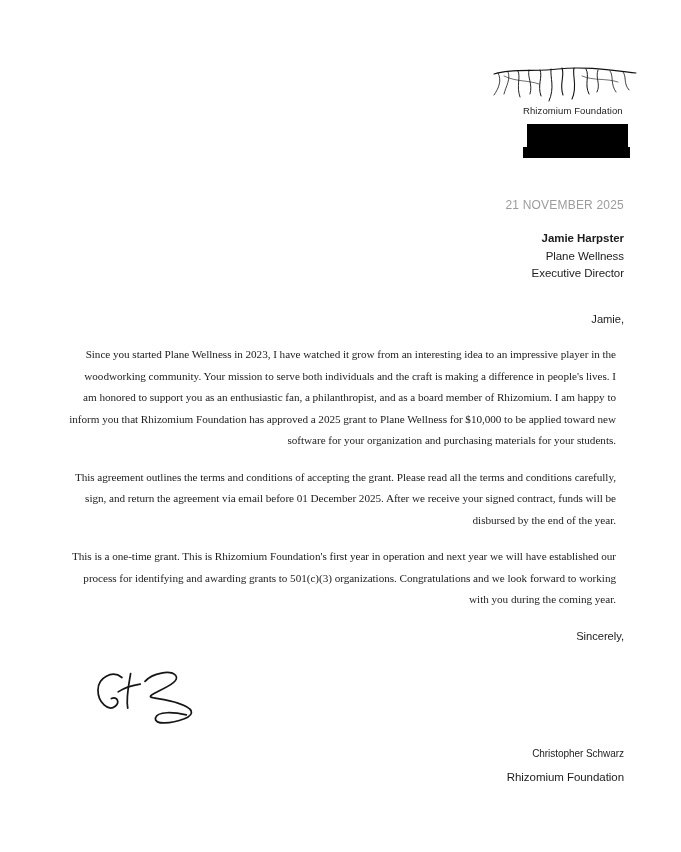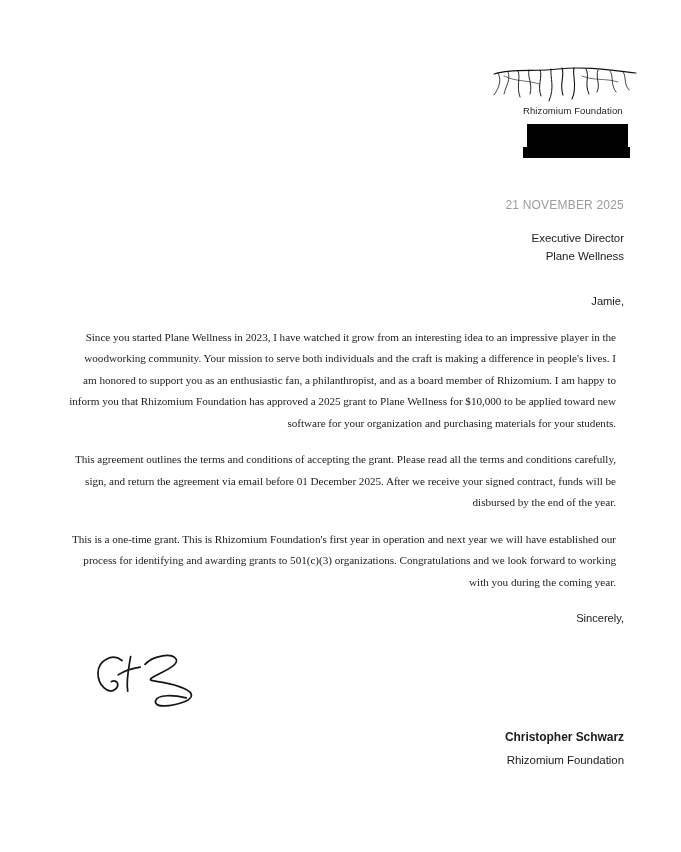--- a/index.html
+++ b/index.html
@@ -39,21 +39,21 @@
   .date {
     margin:0 0 18px 0;
     color:#9c9c9c; font-size:12px; line-height:14px; letter-spacing:0.2px;
   }
   .recipient { margin:0 0 26px 0; font-size:11.5px; line-height:17.5px; }
   .recipient-name { font-weight:bold; }
   .salutation { margin:0 0 14px 0; }
   .para { margin:0 8px 15px 0;font-family:Liberation Serif, serif; }
   .closing { margin:0 0 18px 0; }
   .signature { display:block; margin:2px 0 10px 18px; width:118px; height:72px; }
-  .signer-name { font-weight:bold; font-size:12px; line-height:14px; margin-bottom:9px;margin-left:24px; }
+  .signer-name { font-weight:normal; font-size:10px; line-height:14px; margin-bottom:9px;margin-left:24px; }
   .signer-org { font-size:11.5px; line-height:14px; }
 </style>
 </head>
 <body>
 
 <div class="page">
 
 
   <svg class="roots" viewBox="0 0 146 42" fill="none" stroke="#111" stroke-linecap="round">
     <path d="M2,10 C20,4 44,8 66,5 C92,2 118,6 144,9" stroke-width="1.1"></path>
@@ -77,22 +77,23 @@
 
   <div>
     <div class="redacted-line redact-1"></div>
     <div class="redacted-line redact-2"></div>
   </div>
 
   <main class="letter-body">
     <p class="date">21 NOVEMBER 2025</p>
 
     <div class="recipient">
+      <div class="recipient-name">Jamie Harpster</div>
+      <div>Plane Wellness</div>
       <div>Executive Director</div>
-      <div>Plane Wellness</div>
     </div>
 
     <p class="salutation">Jamie,</p>
 
     <p class="para">Since you started Plane Wellness in 2023, I have watched it grow from an interesting idea to an impressive player in the woodworking community. Your mission to serve both individuals and the craft is making a difference in people's lives. I am honored to support you as an enthusiastic fan, a philanthropist, and as a board member of Rhizomium. I am happy to inform you that Rhizomium Foundation has approved a 2025 grant to Plane Wellness for $10,000 to be applied toward new software for your organization and purchasing materials for your students.</p>
     <p class="para">This agreement outlines the terms and conditions of accepting the grant. Please read all the terms and conditions carefully, sign, and return the agreement via email before 01 December 2025. After we receive your signed contract, funds will be disbursed by the end of the year.</p>
     <p class="para">This is a one-time grant. This is Rhizomium Foundation's first year in operation and next year we will have established our process for identifying and awarding grants to 501(c)(3) organizations. Congratulations and we look forward to working with you during the coming year.</p>
 
     <p class="closing">Sincerely,</p>
 

